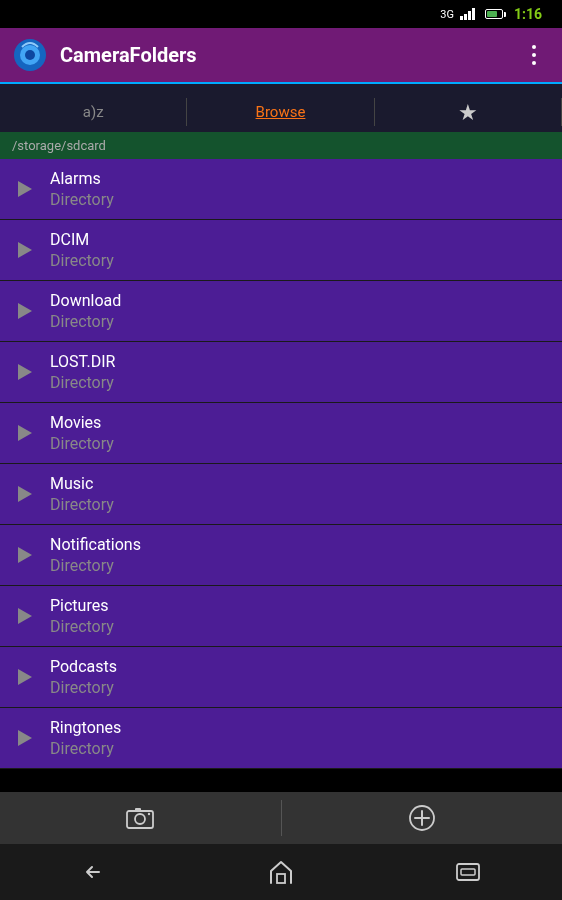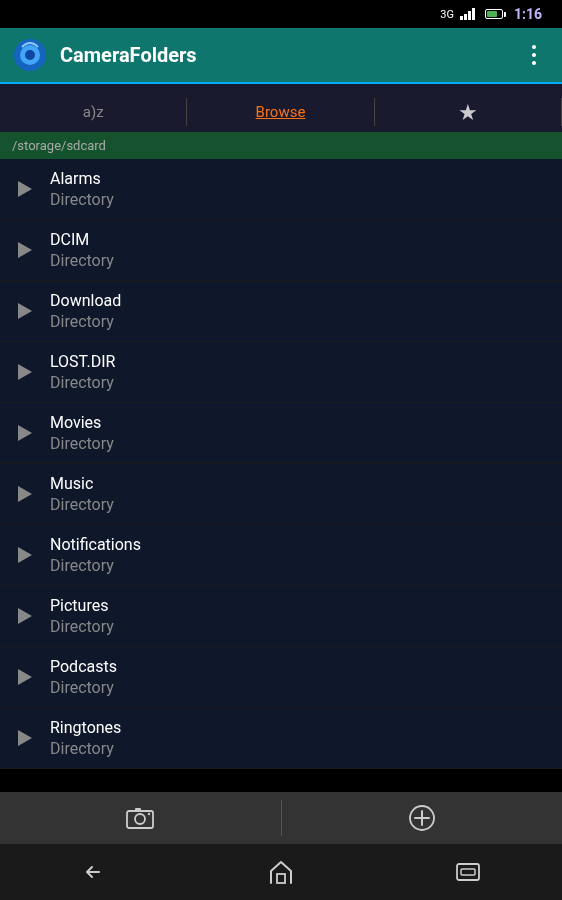--- a/index.html
+++ b/index.html
@@ -26,29 +26,29 @@
       display: flex;
       align-items: center;
       justify-content: flex-end;
       padding: 0 20px;
       gap: 4px;
     }
 
     #status-bar .time {
       font-size: 14px;
       font-weight: bold;
-      color: #c4b5fd;
+      color: #84cc16;
       margin-left: 4px;
     }
 
     
     #title-bar {
       width: 100%;
       height: 56px;
-      background: #0f766e;
+      background: #701a75;
       display: flex;
       align-items: center;
       padding: 0 12px;
       border-bottom: 2px solid #00aaff;
     }
 
     #app-icon {
       width: 36px;
       height: 36px;
       margin-right: 12px;
@@ -126,21 +126,21 @@
     #breadcrumb {
       padding: 6px 12px;
       font-size: 13px;
       color: #aaa;
       background: #14532d;
     }
 
     
     #file-list {
       width: 100%;
-      background: #0f172a;
+      background: #4c1d95;
       overflow-y: auto;
     }
 
     .file-item {
       display: flex;
       align-items: center;
       padding: 10px 12px;
       border-bottom: 1px solid #1a1a1a;
       cursor: pointer;
     }

